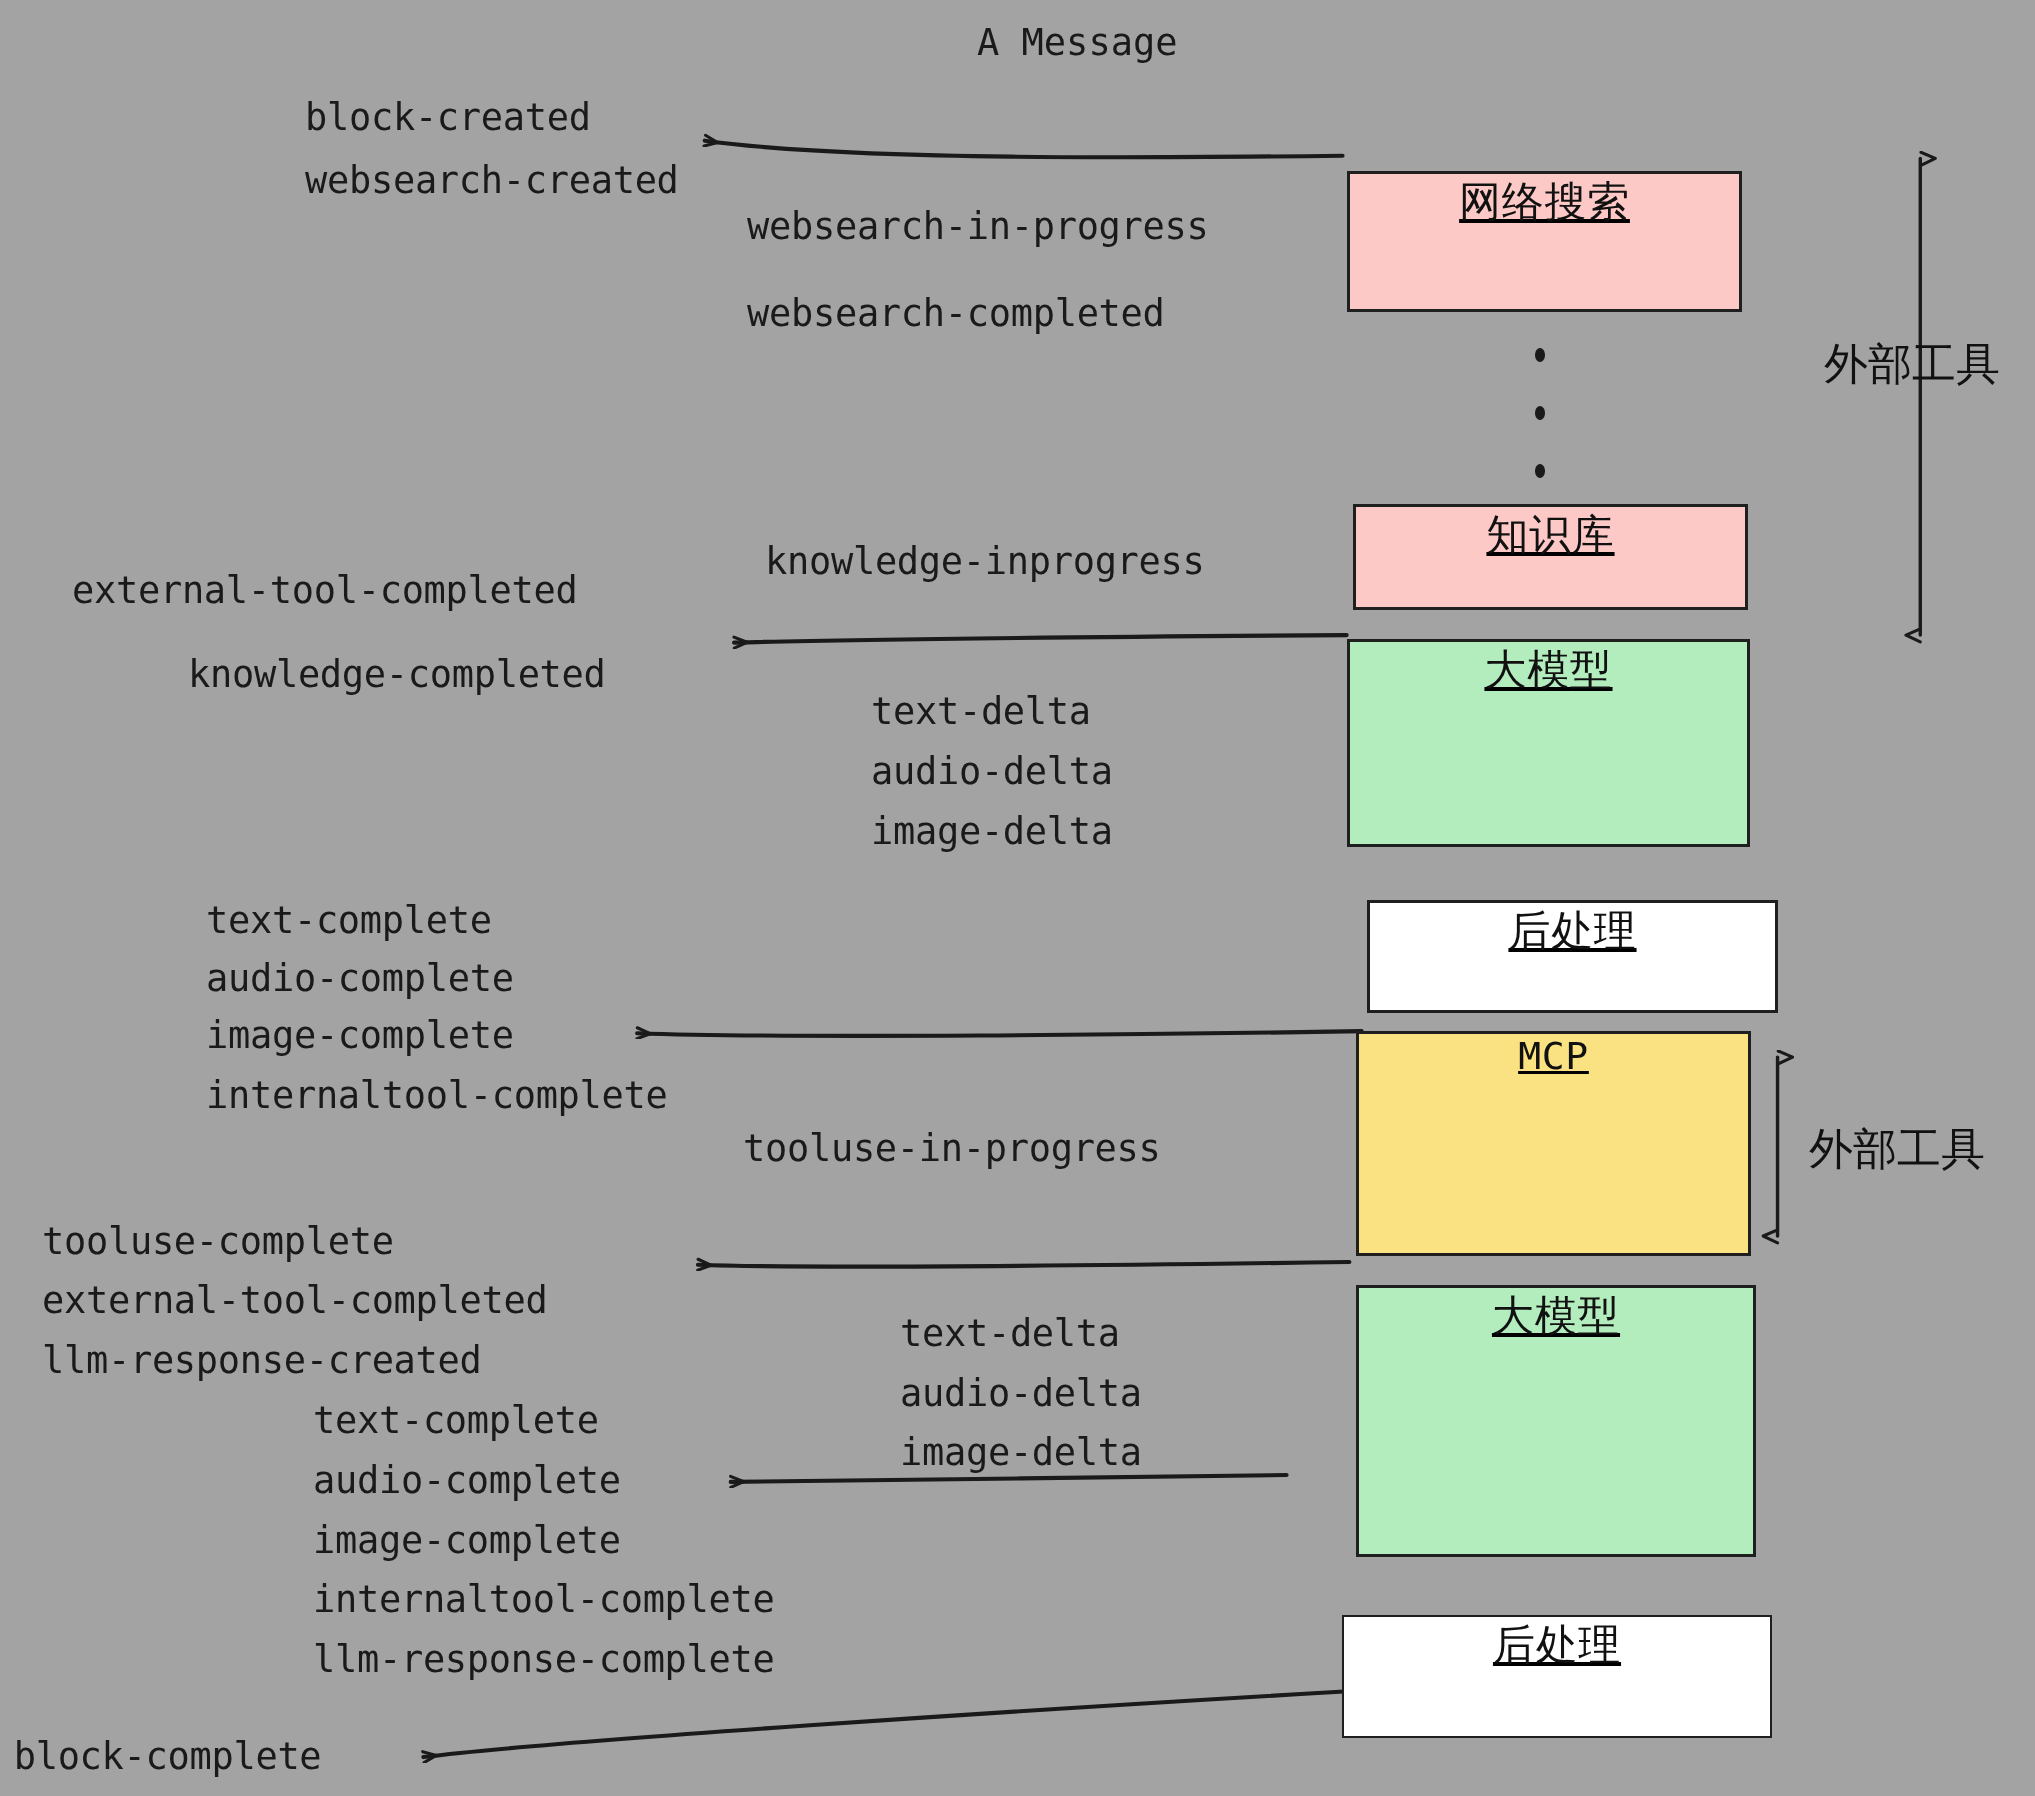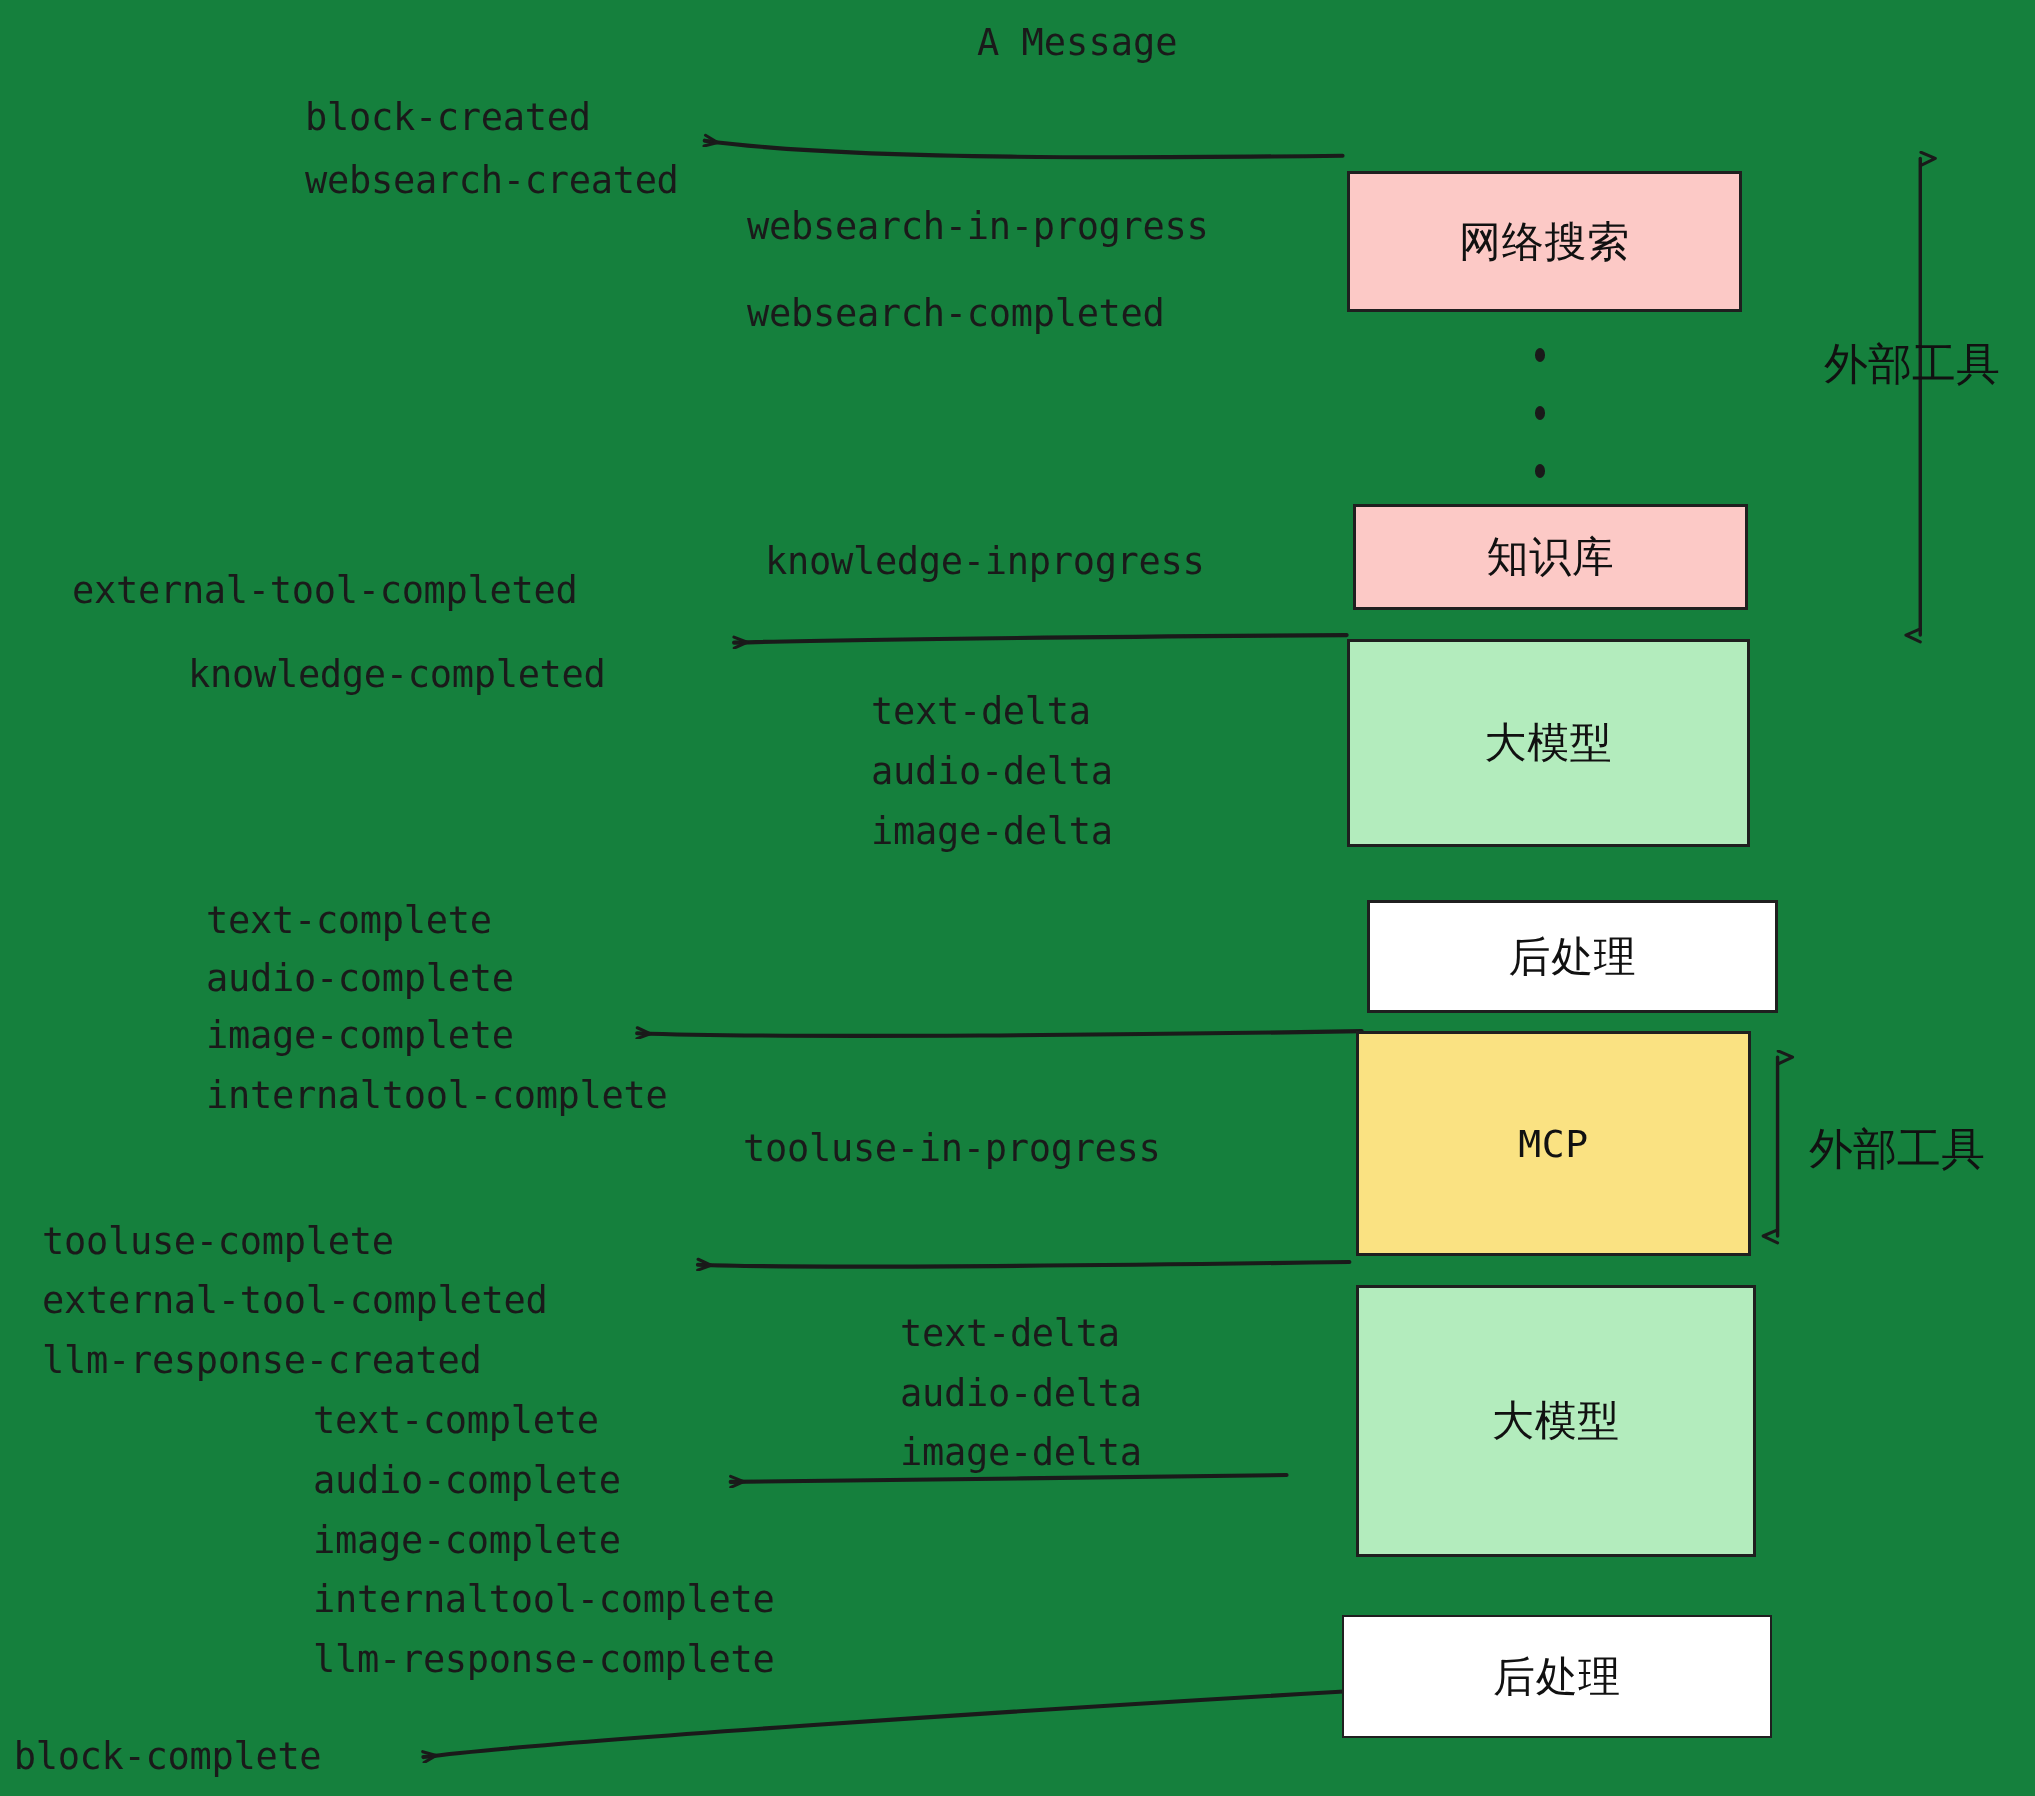--- a/index.html
+++ b/index.html
@@ -4,21 +4,21 @@
 <style>
   html, body {
     margin: 0;
     padding: 0;
     background: #ffffff;
   }
   #stage {
     position: relative;
     width: 2035px;
     height: 1796px;
-    background: #15803d;
+    background: #a3a3a3;
     overflow: hidden;
     font-family: "DejaVu Sans Mono", monospace;
   }
   svg.layer {
     position: absolute;
     left: 0;
     top: 0;
     width: 2035px;
     height: 1796px;
     pointer-events: none;
@@ -37,22 +37,22 @@
     font-family: "DejaVu Sans Mono", "Liberation Mono", monospace;
     font-size: 37px;
     color: #1a1a1a;
     white-space: nowrap;
   }
   .node {
     position: absolute;
     box-sizing: border-box;
     border: 3.4px solid #1f1f1f;
     display: flex;
-    align-items: center;
     justify-content: center;
+    text-decoration: underline;
   }
   .node span {
     font-family: "DejaVu Sans", "Liberation Sans", sans-serif;
     font-size: 42px;
     color: #111111;
     letter-spacing: 0.7px;
   }
   .node.mcp span {
     font-family: "DejaVu Sans Mono", "Liberation Mono", monospace;
     font-size: 38px;

